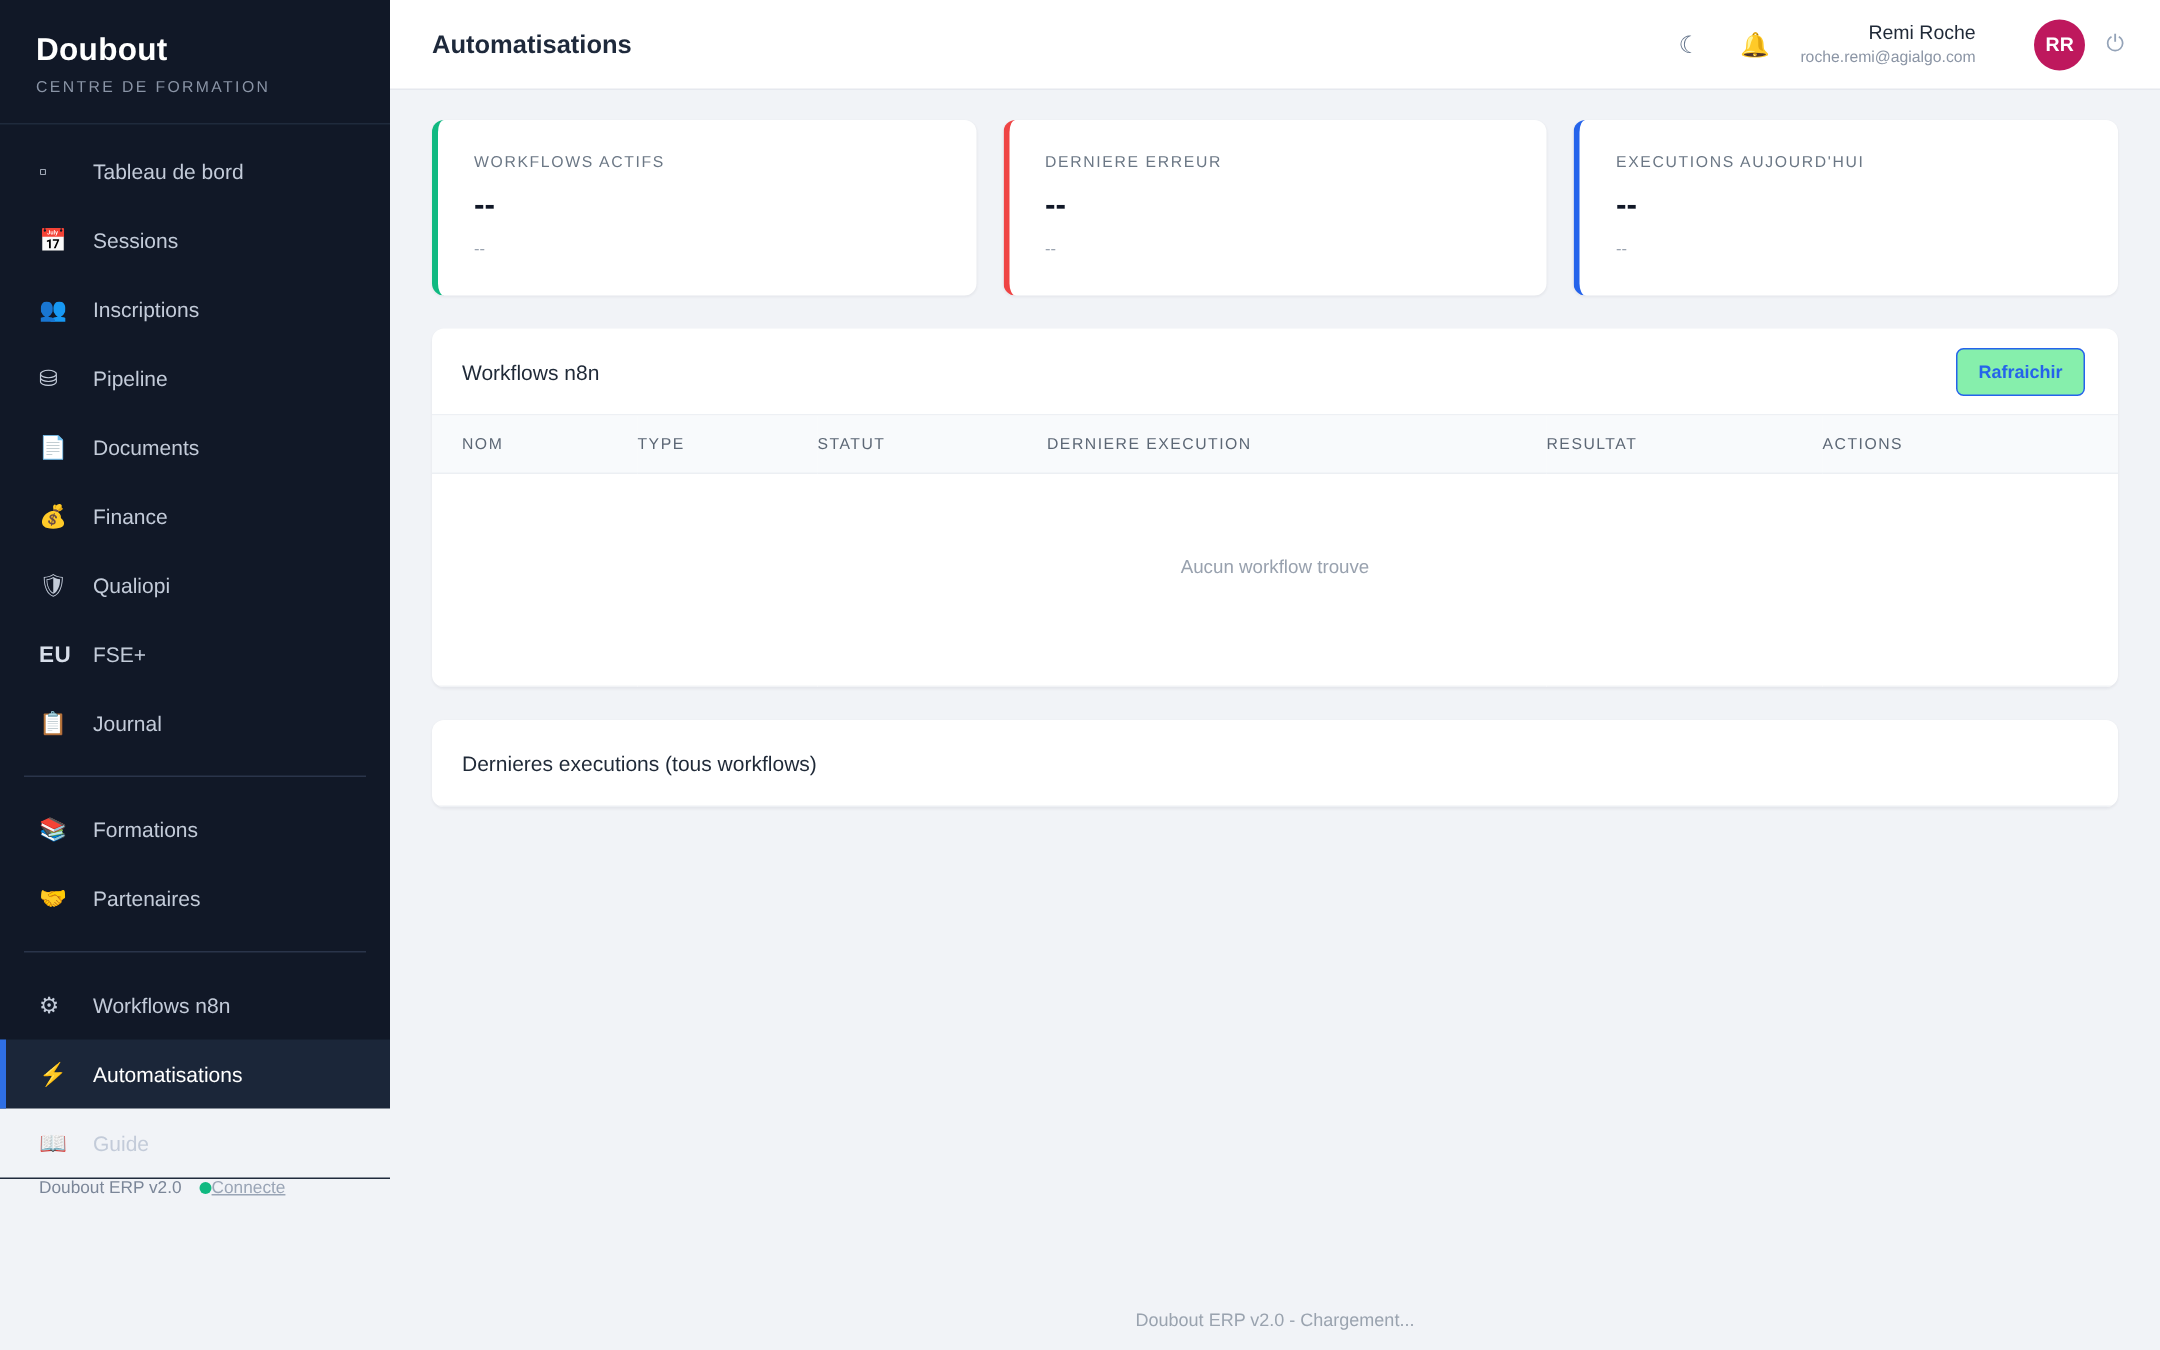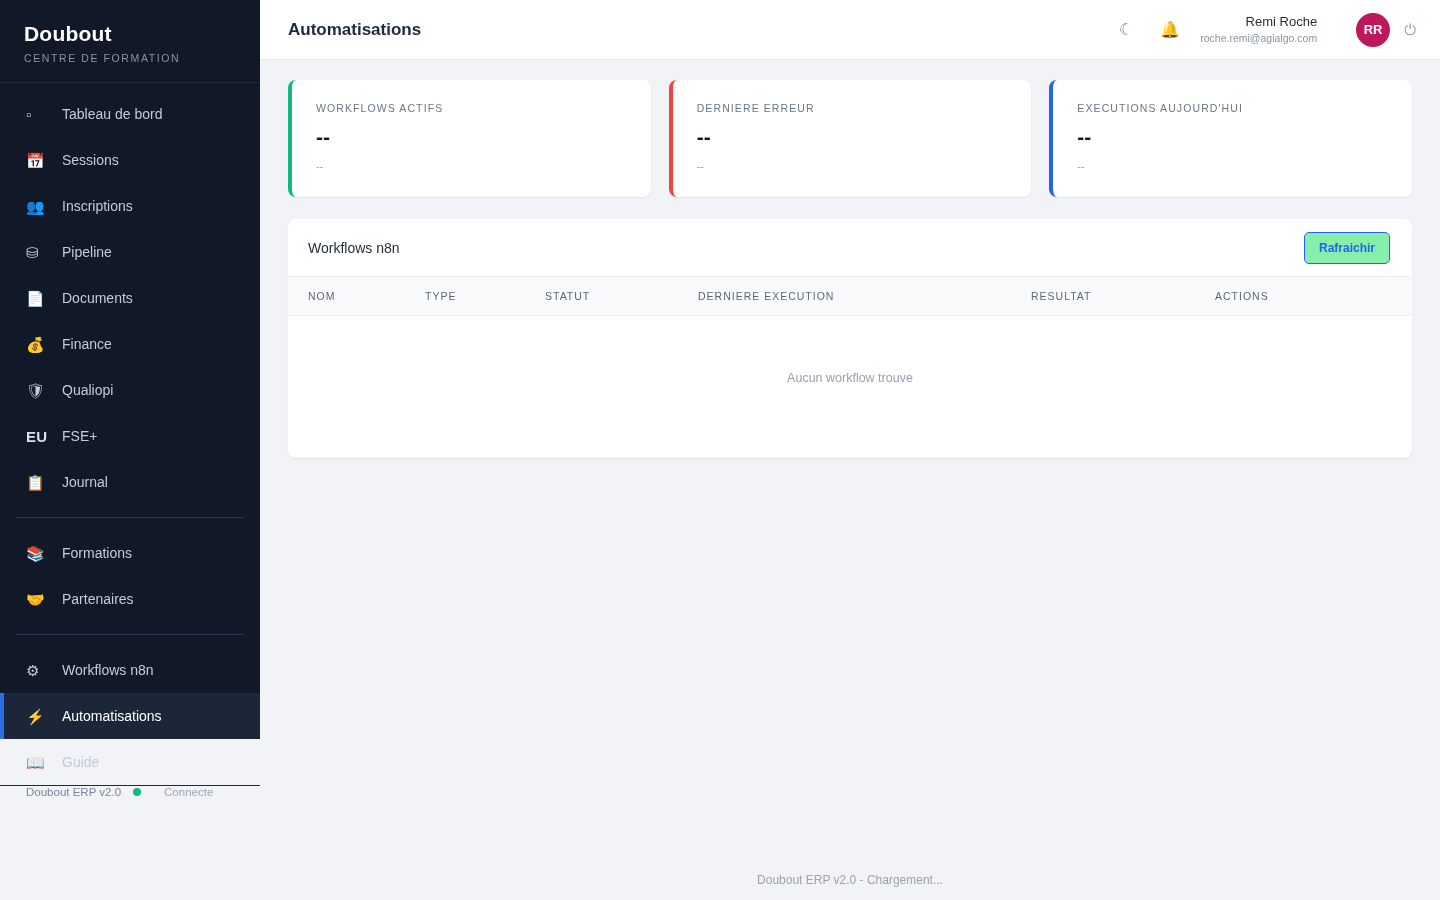--- a/index.html
+++ b/index.html
@@ -64,21 +64,21 @@
     border-top: 1px solid #1f2a3c;
     height: 52px;
     display: flex; align-items: center;
     padding-left: 26px; gap: 12px;
     font-size: 11.5px; color: #7b8698;
   }
   .dot {
     width: 8px; height: 8px; border-radius: 50%;
     background: #10b981; display: inline-block;
   }
-  .conn { display: inline-flex; align-items: center; gap: 23px; color: #9aa5b6; }
+  .conn { display: inline-flex; align-items: center; gap: 0; color: #9aa5b6; text-decoration: underline; }
 
   
   .main { flex: 1 1 auto; height: 900px; display: flex; flex-direction: column;
           background: #f1f3f7; }
   .topbar {
     height: 60px; background: #ffffff;
     border-bottom: 1px solid #e5e8ee;
     display: flex; align-items: center;
     padding: 0 24px 0 28px;
     flex: 0 0 60px;
@@ -295,19 +295,22 @@
           </thead>
           <tbody>
             <tr class="empty-row">
               <td colspan="6">Aucun workflow trouve</td>
             </tr>
           </tbody>
         </table>
       </div>
 
       <div class="panel">
+        <div class="panel-head">
+          <div class="panel-title">Dernieres executions (tous workflows)</div>
+        </div>
       </div>
 
     </div>
 
     <div class="page-footer">Doubout ERP v2.0 - Chargement...</div>
   </section>
 </div>
 
 </body></html>

